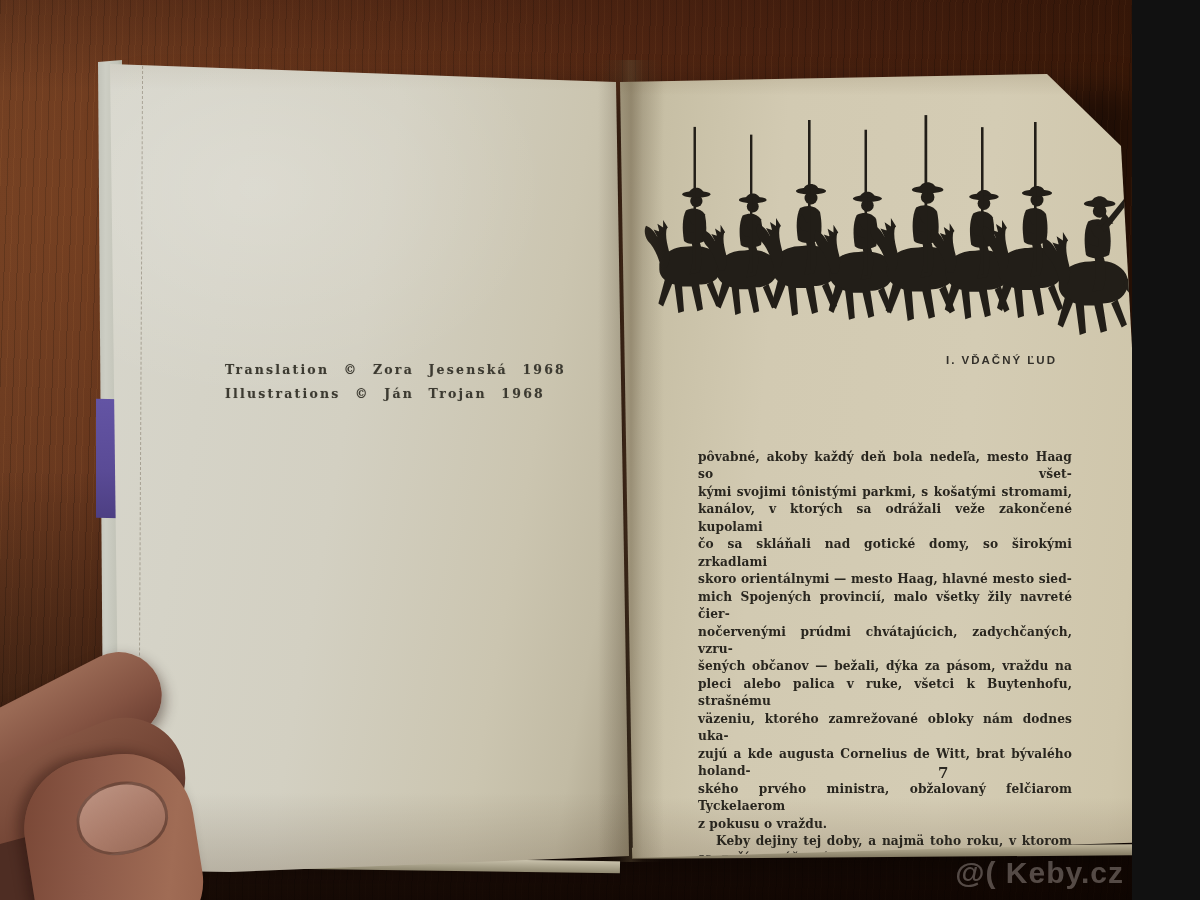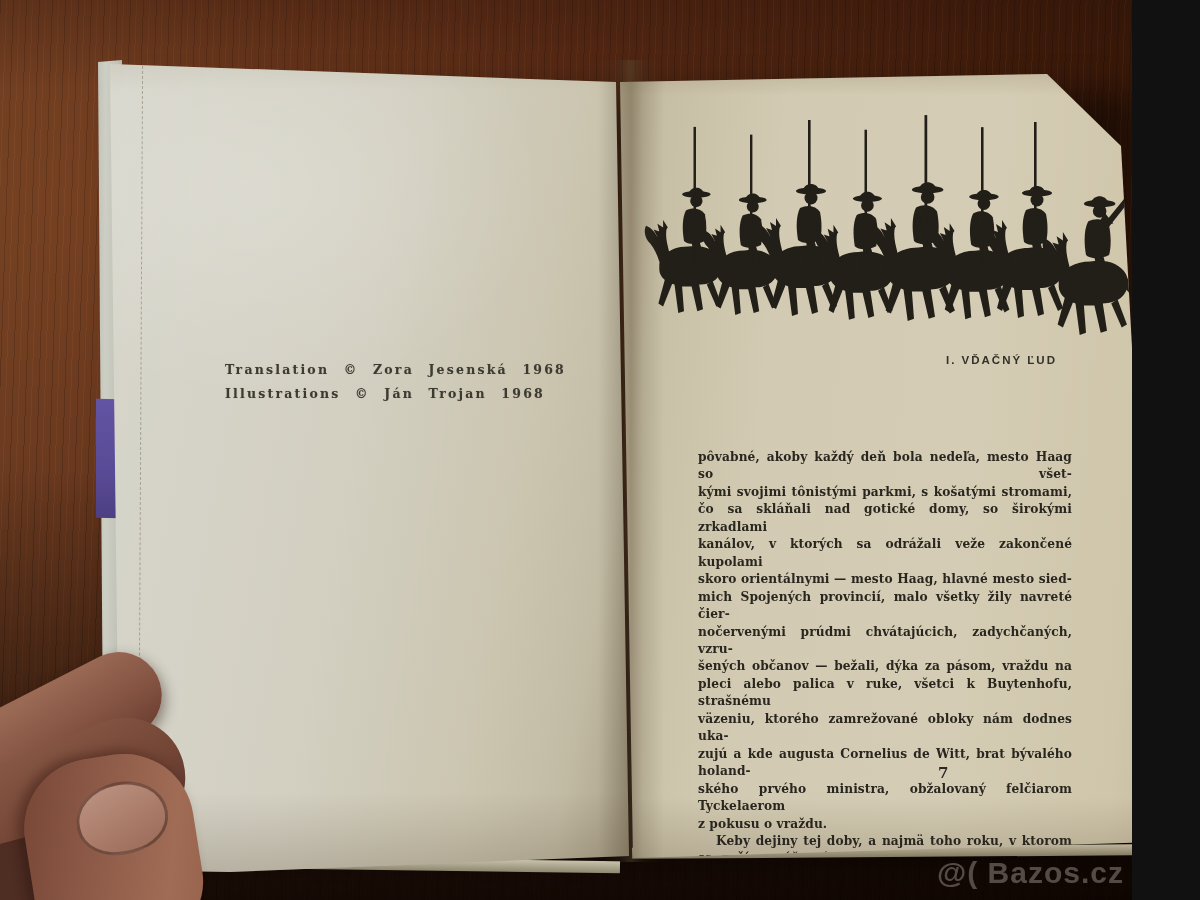--- a/index.html
+++ b/index.html
@@ -173,22 +173,22 @@
       </g>
     </svg>
 
     <div class="chapter-heading">I. VĎAČNÝ ĽUD</div>
 
     <div class="bodytext">
       <div>
 
           <div class="line">pôvabné, akoby každý deň bola nedeľa, mesto Haag so všet-</div>
           <div class="line">kými svojimi tônistými parkmi, s košatými stromami,</div>
+          <div class="line">kanálov, v ktorých sa odrážali veže zakončené kupolami</div>
           <div class="line">čo sa skláňali nad gotické domy, so širokými zrkadlami</div>
-          <div class="line">kanálov, v ktorých sa odrážali veže zakončené kupolami</div>
           <div class="line">skoro orientálnymi — mesto Haag, hlavné mesto sied-</div>
           <div class="line">mich Spojených provincií, malo všetky žily navreté čier-</div>
           <div class="line">nočervenými prúdmi chvátajúcich, zadychčaných, vzru-</div>
           <div class="line">šených občanov — bežali, dýka za pásom, vraždu na</div>
           <div class="line">pleci alebo palica v ruke, všetci k Buytenhofu, strašnému</div>
           <div class="line">väzeniu, ktorého zamrežované obloky nám dodnes uka-</div>
           <div class="line">zujú a kde augusta Cornelius de Witt, brat bývalého holand-</div>
           <div class="line">ského prvého ministra, obžalovaný felčiarom Tyckelaerom</div>
           <div class="line end">z pokusu o vraždu.</div>
         </div>
@@ -203,14 +203,14 @@
   </div>
 
   <div class="gutter"></div>
 
   <div class="hand finger-upper"></div>
   <div class="hand finger-mid"></div>
   <div class="hand palm-dark"></div>
   <div class="hand thumb"></div>
   <div class="hand thumb-nail"></div>
 
-  <div class="watermark">@( Bazos.cz</div>
+  <div class="watermark">@( Keby.cz</div>
 </div>
 
 </body></html>

